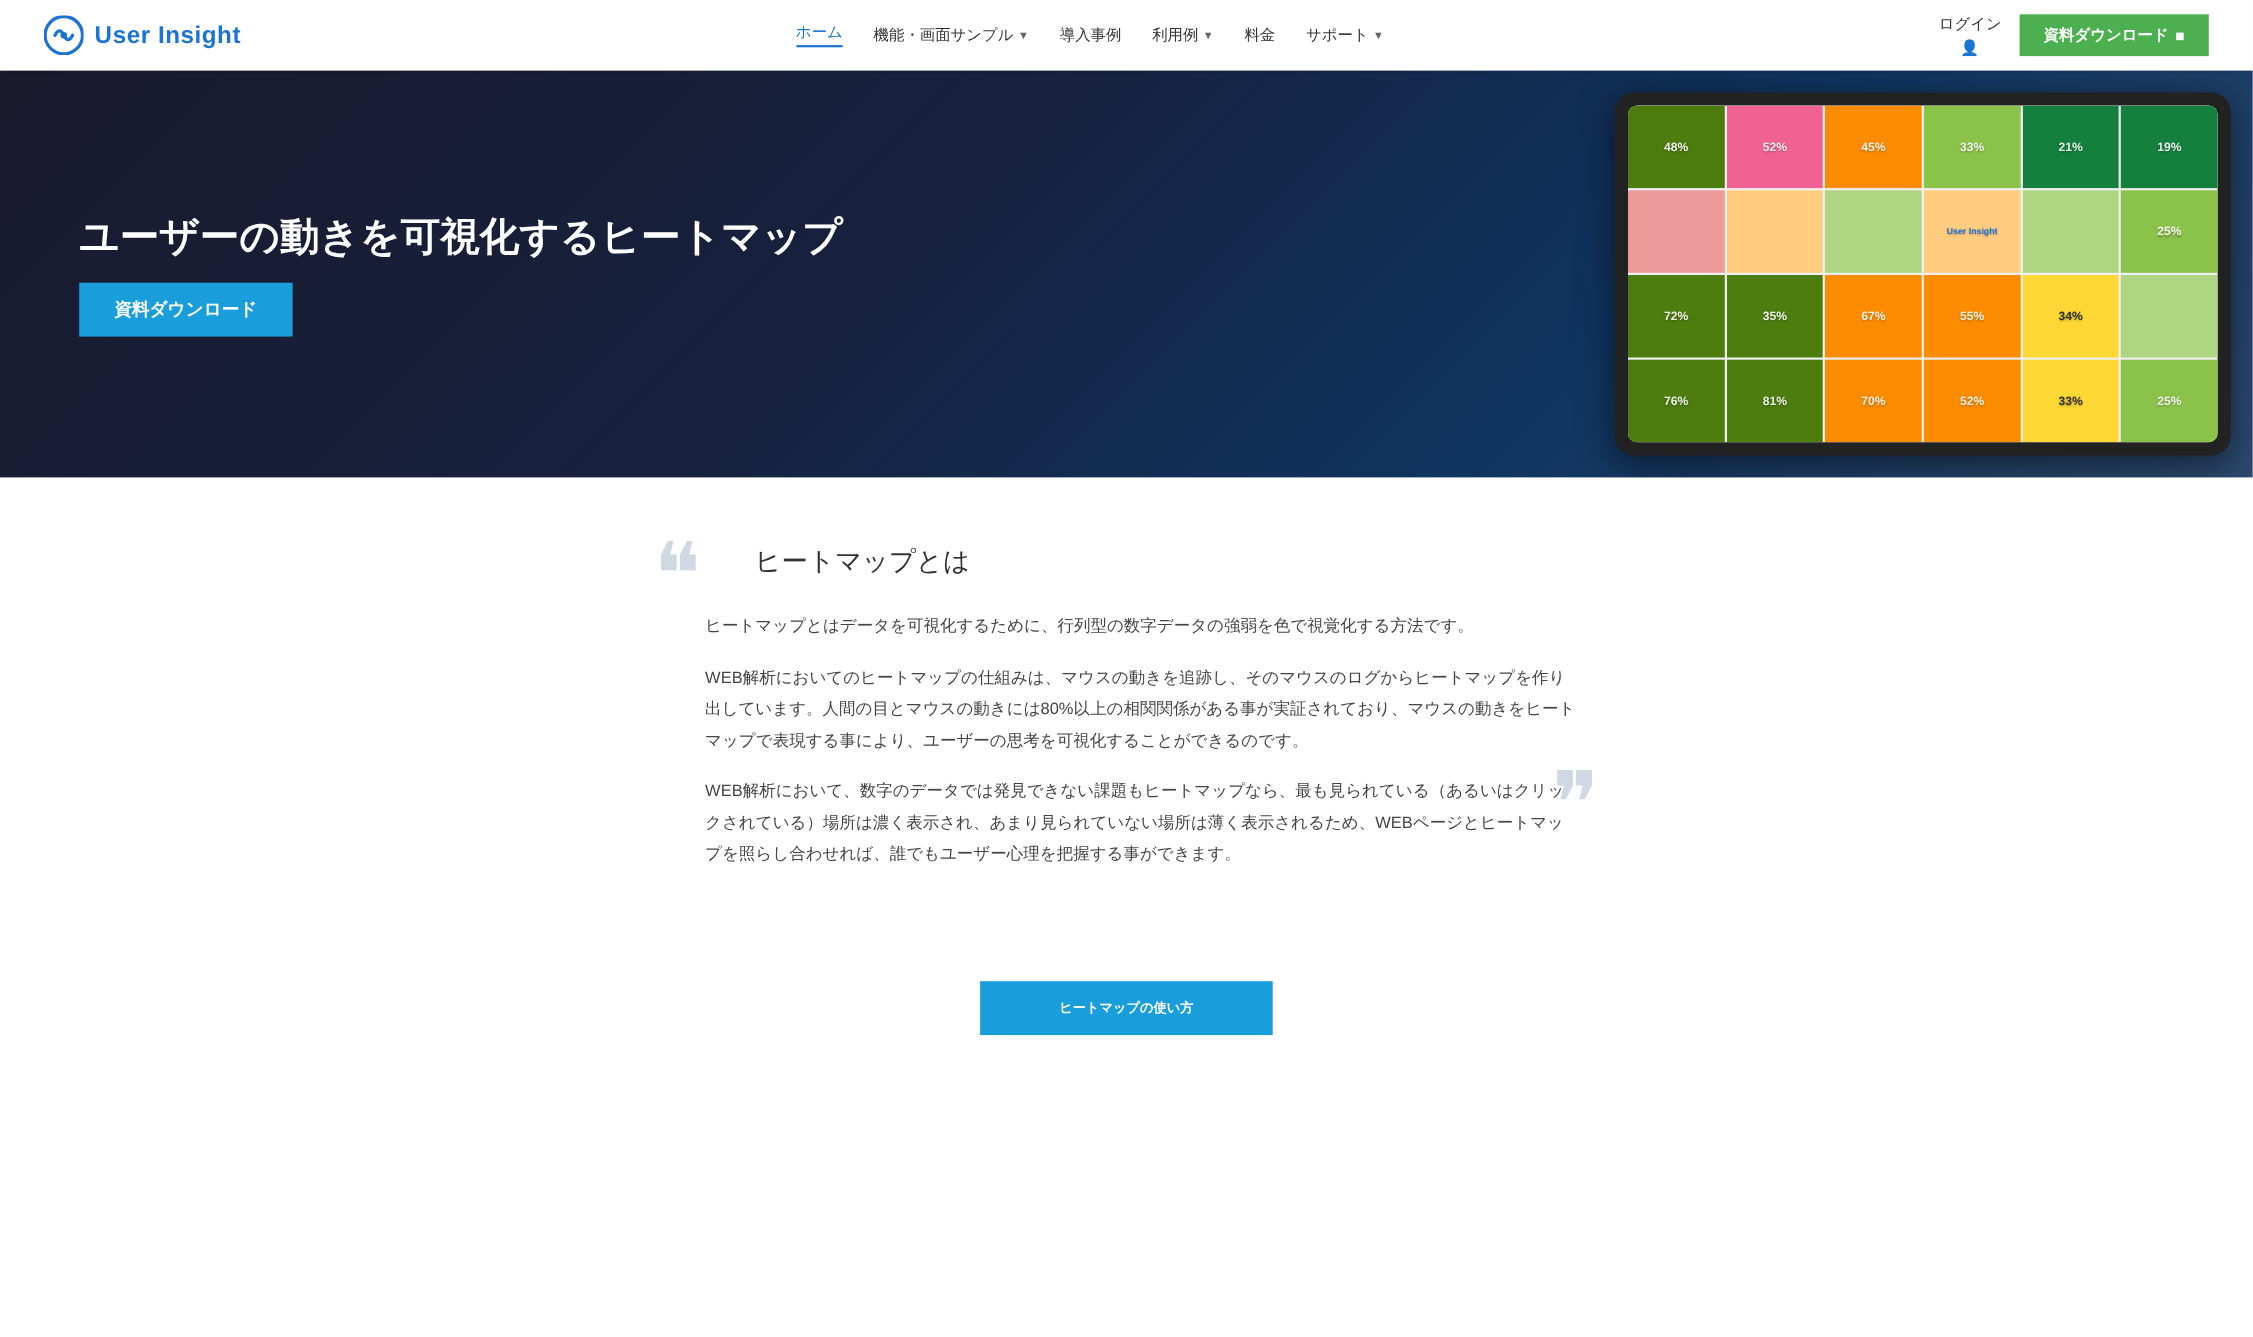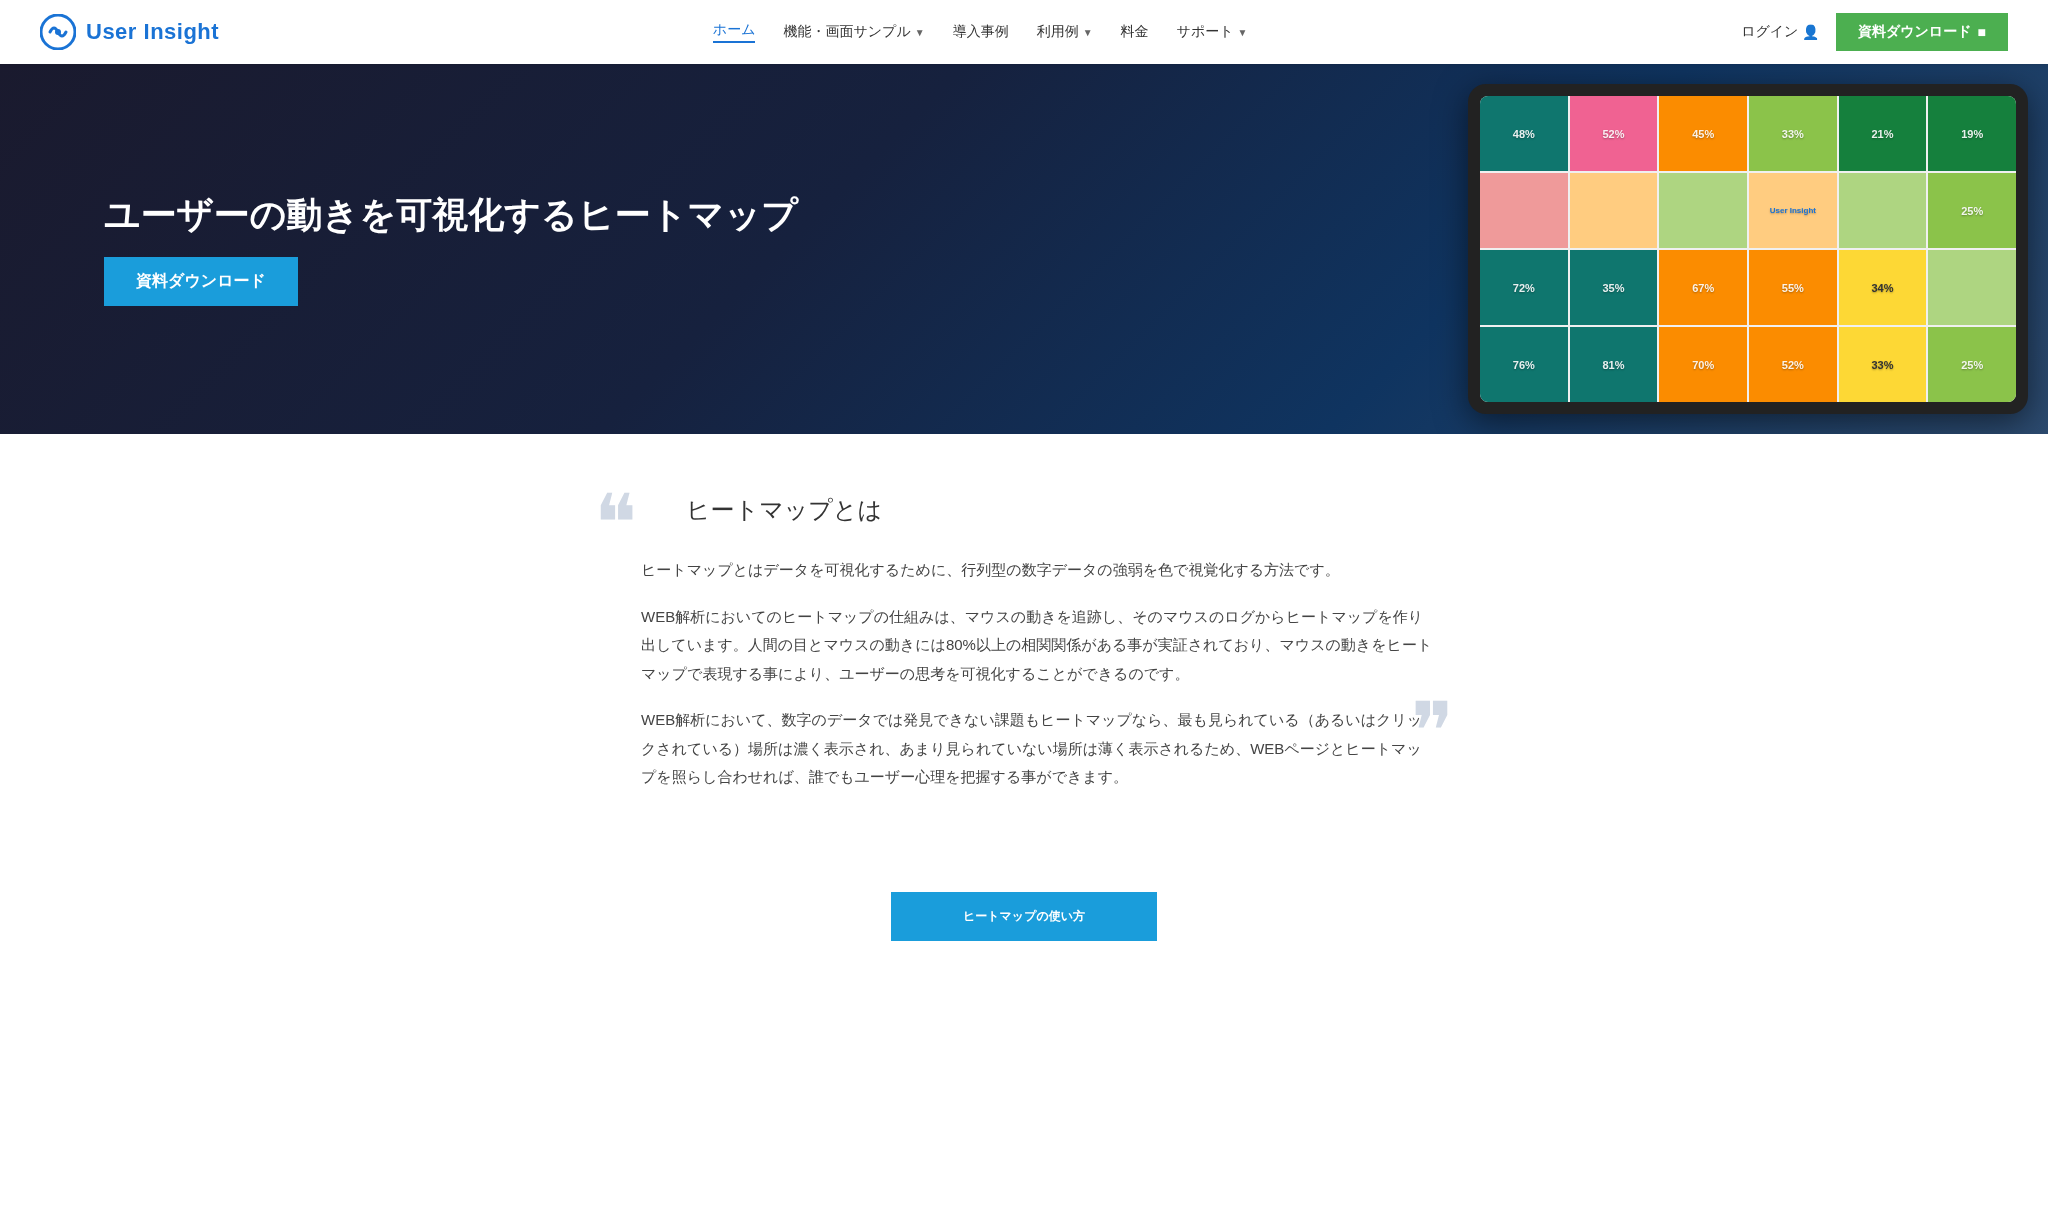--- a/index.html
+++ b/index.html
@@ -60,20 +60,21 @@
       align-items: center;
       gap: 16px;
     }
     .login-btn {
       font-size: 14px;
       color: #333;
       cursor: pointer;
       display: flex;
       align-items: center;
       gap: 4px;
+      flex-direction: column;
     }
     .download-btn-header {
       background: #4caf50;
       color: #fff;
       font-size: 14px;
       font-weight: 600;
       padding: 10px 22px;
       border: none;
       cursor: pointer;
       display: flex;
@@ -88,21 +89,21 @@
       width: 100%;
       height: 370px;
       background: linear-gradient(135deg, #1a1a2e 0%, #16213e 40%, #0f3460 70%, #2c4a6e 100%);
       overflow: hidden;
       display: flex;
       align-items: center;
     }
     .hero-content {
       position: relative;
       z-index: 2;
-      padding-left: 104px;
+      padding-left: 72px;
       max-width: 55%;
     }
     .hero-title {
       font-size: 36px;
       font-weight: 700;
       color: #fff;
       margin-bottom: 18px;
       line-height: 1.3;
     }
     .hero-subtitle {
@@ -220,21 +221,21 @@
       background: #1a9ddb;
       color: #fff;
       font-size: 12px;
       font-weight: 600;
       padding: 16px 72px;
       border: none;
       cursor: pointer;
     }
 
     
-    .heat-red { background: #0f766e; }
+    .heat-red { background: #4d7c0f; }
     .heat-orange { background: #fb8c00; }
     .heat-yellow { background: #fdd835; color: #333; }
     .heat-light-green { background: #8bc34a; }
     .heat-green { background: #15803d; }
     .heat-pink { background: #f06292; }
     .heat-salmon { background: #ef9a9a; }
     .heat-peach { background: #ffcc80; color: #333; }
     .heat-lime { background: #aed581; color: #333; }
   </style>
 </head>

